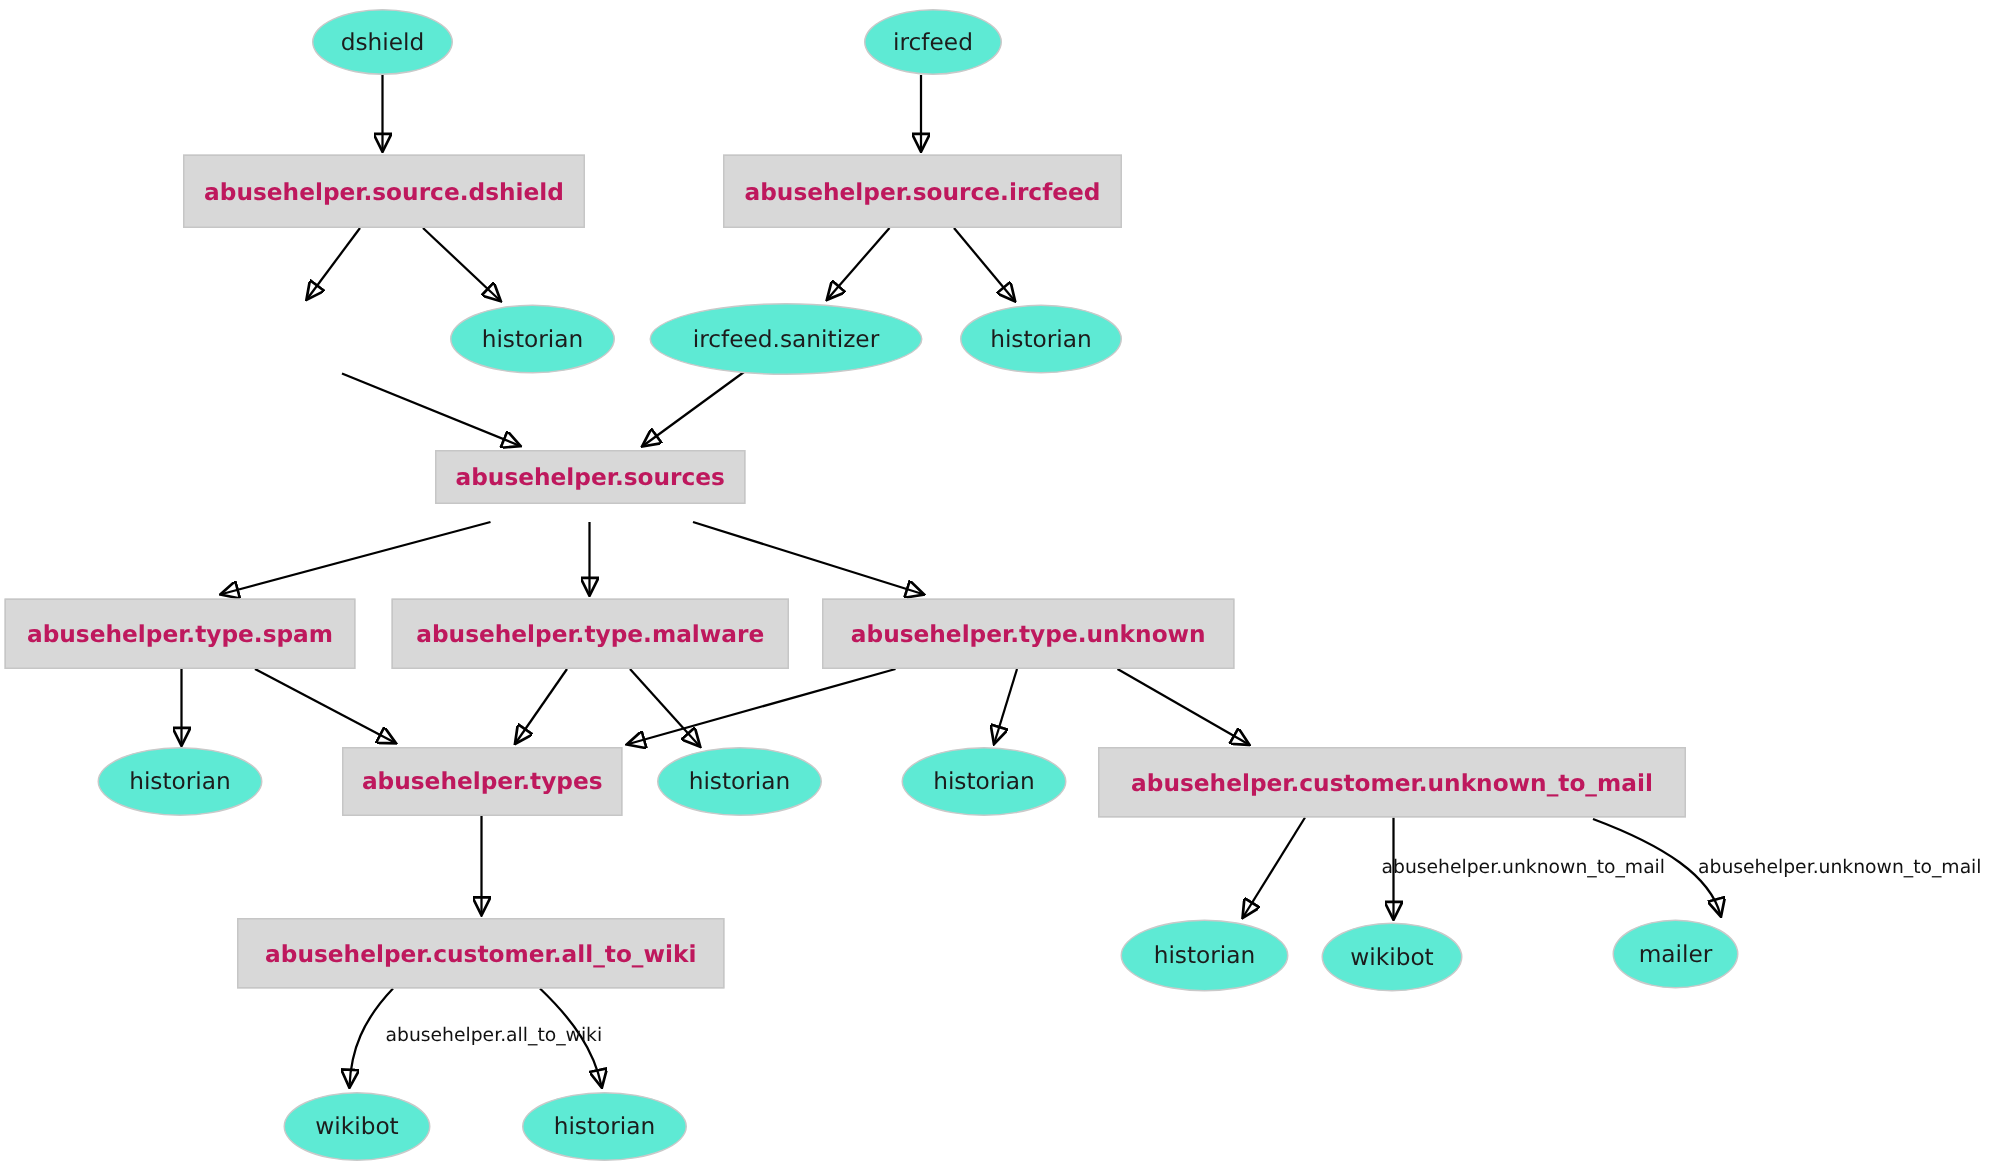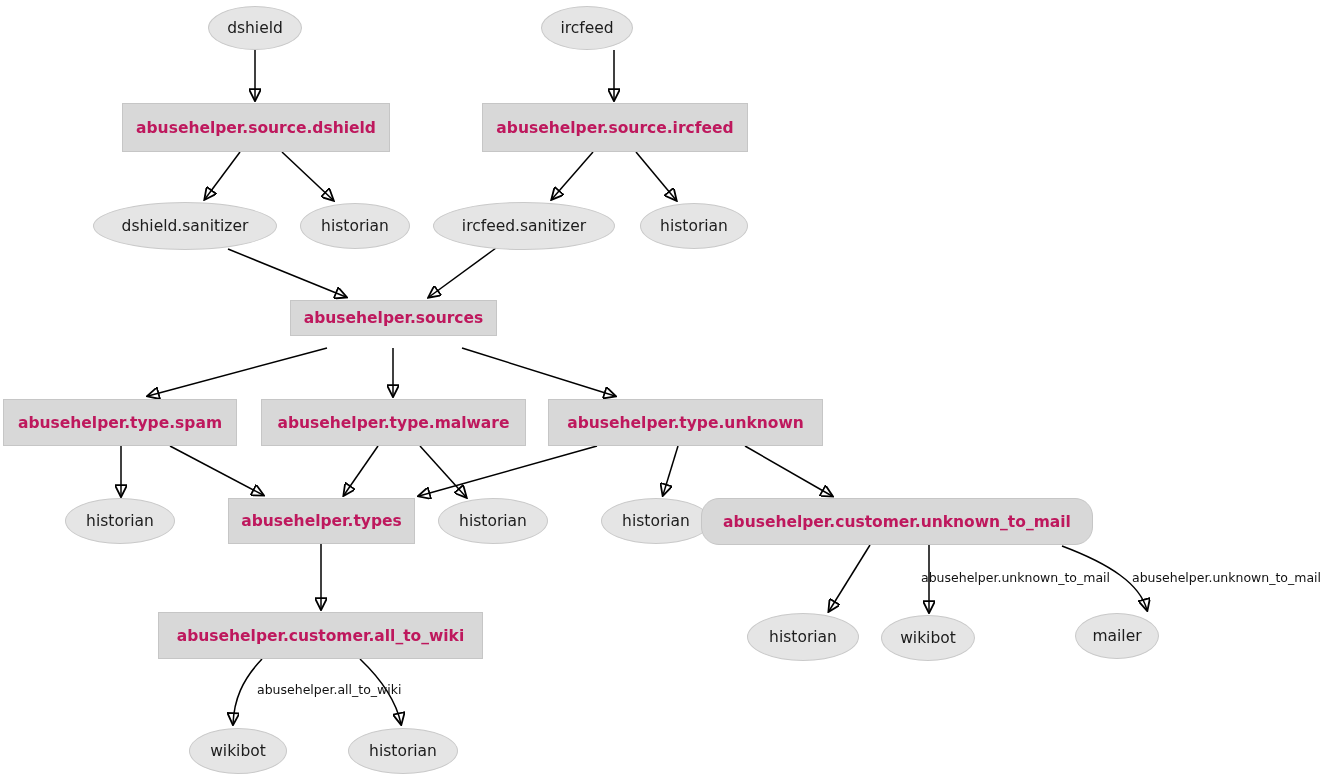--- a/index.html
+++ b/index.html
@@ -30,21 +30,21 @@
     white-space: nowrap;
   }
   .node.box {
     background: #d8d8d8;
     border: 1px solid #c6c6c6;
     color: #be185d;
     font-weight: bold;
     font-size: 15.5px;
   }
   .node.ellipse {
-    background: #e5e5e5;
+    background: #5eead4;
     border: 1px solid #c9c9c9;
     border-radius: 50%;
     color: #1c1c1c;
     font-size: 15.5px;
   }
   .edge-label {
     position: absolute;
     font-size: 12.5px;
     color: #111111;
     white-space: nowrap;
@@ -81,41 +81,40 @@
     <path d="M745,446 L832,496" marker-end="url(#arrow)"></path>
     <path d="M321,544 L321,609" marker-end="url(#arrow)"></path>
     <path d="M870,545 L829,611" marker-end="url(#arrow)"></path>
     <path d="M929,545 L929,612" marker-end="url(#arrow)"></path>
     <path d="M1062,546 C1110,564 1140,584 1147,610" marker-end="url(#arrow)"></path>
     <path d="M262,659 C242,680 234,700 233,724" marker-end="url(#arrow)"></path>
     <path d="M360,659 C382,680 396,700 401,724" marker-end="url(#arrow)"></path>
   </svg>
 
   <div class="node ellipse" style="left:208px; top:6px; width:94px; height:44px;">dshield</div>
-  <div class="node ellipse" style="left:541px; top:6px; width:92px; height:44px;text-align:center;">ircfeed</div>
+  <div class="node ellipse" style="left:576px; top:6px; width:92px; height:44px;text-align:center;">ircfeed</div>
 
   <div class="node box" style="left:122px; top:103px; width:268px; height:49px;">abusehelper.source.dshield</div>
   <div class="node box" style="left:482px; top:103px; width:266px; height:49px;">abusehelper.source.ircfeed</div>
 
-  <div class="node ellipse" style="left:93px; top:202px; width:184px; height:48px;">dshield.sanitizer</div>
   <div class="node ellipse" style="left:300px; top:203px; width:110px; height:46px;">historian</div>
   <div class="node ellipse" style="left:433px; top:202px; width:182px; height:48px;">ircfeed.sanitizer</div>
   <div class="node ellipse" style="left:640px; top:203px; width:108px; height:46px;">historian</div>
 
   <div class="node box" style="left:290px; top:300px; width:207px; height:36px;">abusehelper.sources</div>
 
   <div class="node box" style="left:3px; top:399px; width:234px; height:47px;">abusehelper.type.spam</div>
   <div class="node box" style="left:261px; top:399px; width:265px; height:47px;">abusehelper.type.malware</div>
   <div class="node box" style="left:548px; top:399px; width:275px; height:47px;">abusehelper.type.unknown</div>
 
   <div class="node ellipse" style="left:65px; top:498px; width:110px; height:46px;">historian</div>
   <div class="node box" style="left:228px; top:498px; width:187px; height:46px;">abusehelper.types</div>
   <div class="node ellipse" style="left:438px; top:498px; width:110px; height:46px;">historian</div>
   <div class="node ellipse" style="left:601px; top:498px; width:110px; height:46px;">historian</div>
-  <div class="node box" style="left:701px; top:498px; width:392px; height:47px;border-radius:18px;">abusehelper.customer.unknown_to_mail</div>
+  <div class="node box" style="left:732px; top:498px; width:392px; height:47px;">abusehelper.customer.unknown_to_mail</div>
 
   <div class="node box" style="left:158px; top:612px; width:325px; height:47px;">abusehelper.customer.all_to_wiki</div>
   <div class="node ellipse" style="left:747px; top:613px; width:112px; height:48px;">historian</div>
   <div class="node ellipse" style="left:881px; top:615px; width:94px; height:46px;">wikibot</div>
   <div class="node ellipse" style="left:1075px; top:613px; width:84px; height:46px;text-align:center;">mailer</div>
 
   <div class="node ellipse" style="left:189px; top:728px; width:98px; height:46px;">wikibot</div>
   <div class="node ellipse" style="left:348px; top:728px; width:110px; height:46px;">historian</div>
 
   <div class="edge-label" style="left:921px; top:570px;">abusehelper.unknown_to_mail</div>

